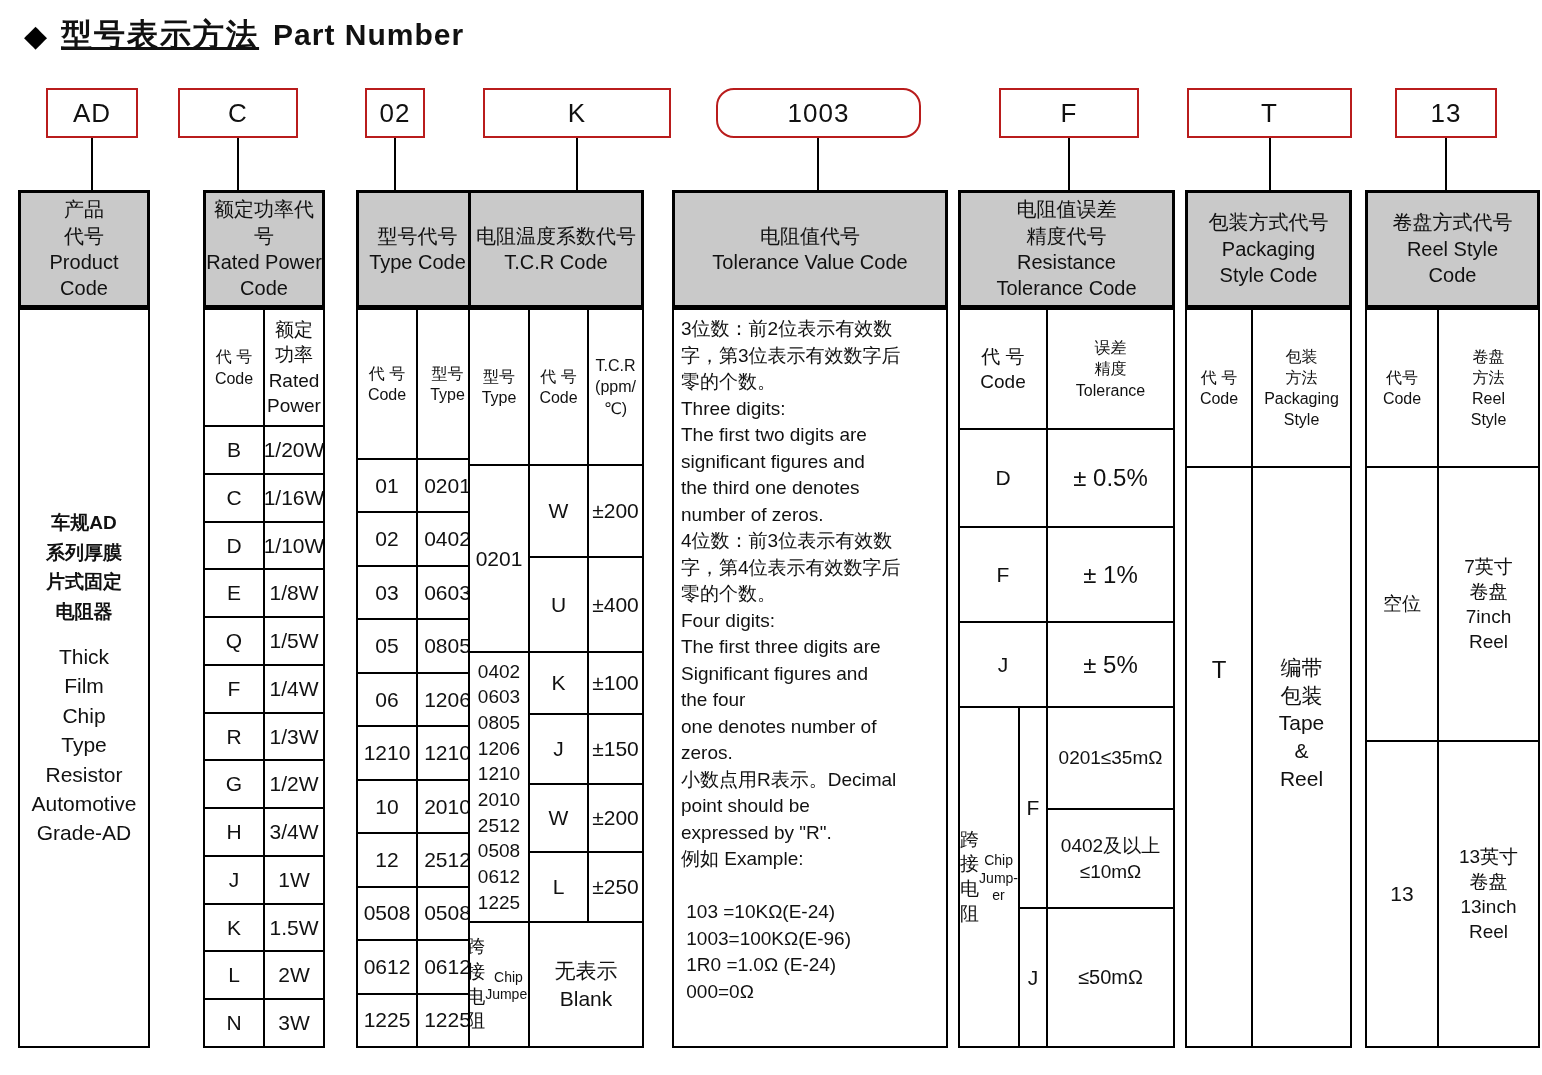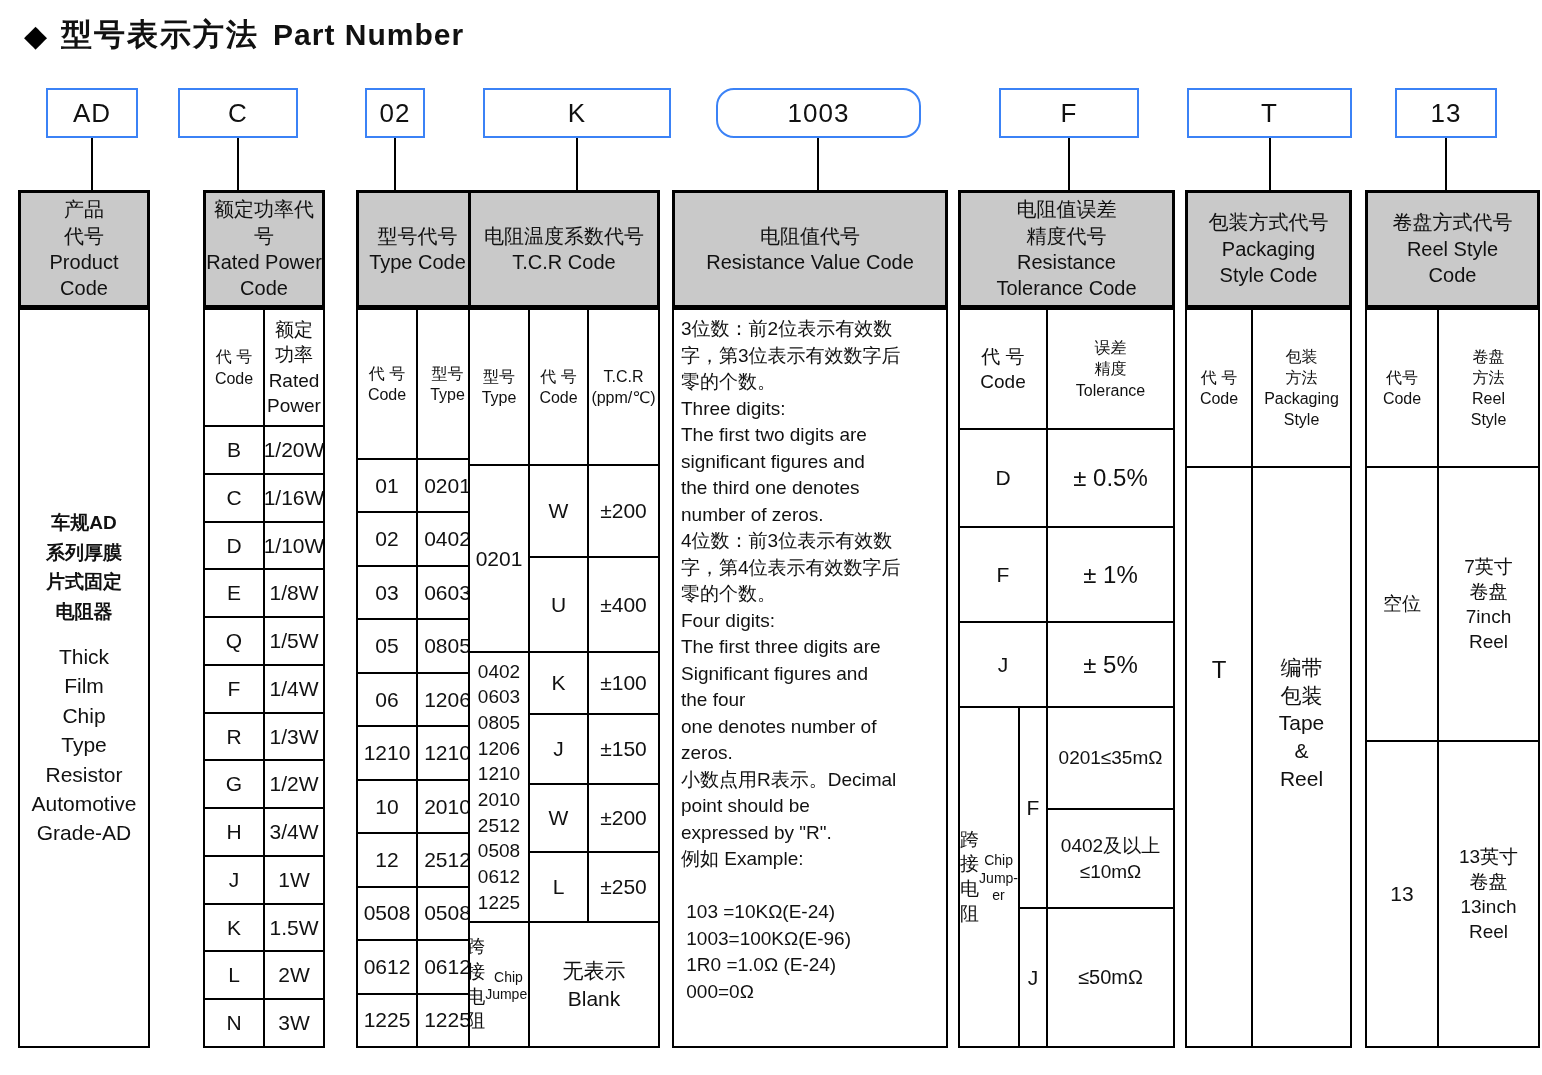--- a/index.html
+++ b/index.html
@@ -14,27 +14,27 @@
     height: 1075px;
     background: #fff;
     overflow: hidden;
   }
   
   .title {
     position: absolute; top: 14px; left: 24px;
     display: flex; align-items: center; gap: 14px;
   }
   .title .diamond { font-size: 30px; color:#000; }
-  .title .zh { font-size: 31px; font-weight: bold; letter-spacing: 2px; }
+  .title .zh { font-size: 31px; font-weight: bold; letter-spacing: 2px; text-decoration: underline; }
   .title .en { font-size: 30px; font-weight: bold; letter-spacing: 1px; }
 
   
   .pn-box {
     position: absolute; top: 88px; height: 50px;
-    border: 2px solid #3b82f6; background:#fff;
+    border: 2px solid #b91c1c; background:#fff;
     display: flex; align-items: center; justify-content: center;
     font-size: 26px; letter-spacing: 1px;
   }
   .connector {
     position: absolute; top: 138px; height: 53px; width: 2px;
     background: #000;
   }
 
   
   .col { position: absolute; top: 190px; }
@@ -234,21 +234,21 @@
       <div class="c">2512</div>
       <div class="c">0508</div>
       <div class="c">0508</div>
       <div class="c">0612</div>
       <div class="c">0612</div>
       <div class="c">1225</div>
       <div class="c">1225</div>
     </div>
   </div>
 
-  <div class="col" style="left:468px;width:192px;">
+  <div class="col" style="left:468px;width:176px;">
     <div class="col-header">电阻温度系数代号
 T.C.R Code</div>
     <div class="grid tcr-grid">
       <div class="c small">型号
 Type</div>
       <div class="c small">代 号
 Code</div>
       <div class="c small">T.C.R
 (ppm/℃)</div>
 
@@ -283,21 +283,21 @@
         <div class="mini-en">Chip
 Jumper</div>
       </div>
       <div class="c tcr-blank">无表示
 Blank</div>
     </div>
   </div>
 
   <div class="col" style="left:672px;width:276px;">
     <div class="col-header">电阻值代号
-Resistance Value Code</div>
+Tolerance Value Code</div>
     <div class="rv-body">3位数：前2位表示有效数
 字，第3位表示有效数字后
 零的个数。
 Three digits:
 The first two digits are
 significant figures and
 the third one denotes
 number of zeros.
 4位数：前3位表示有效数
 字，第4位表示有效数字后

